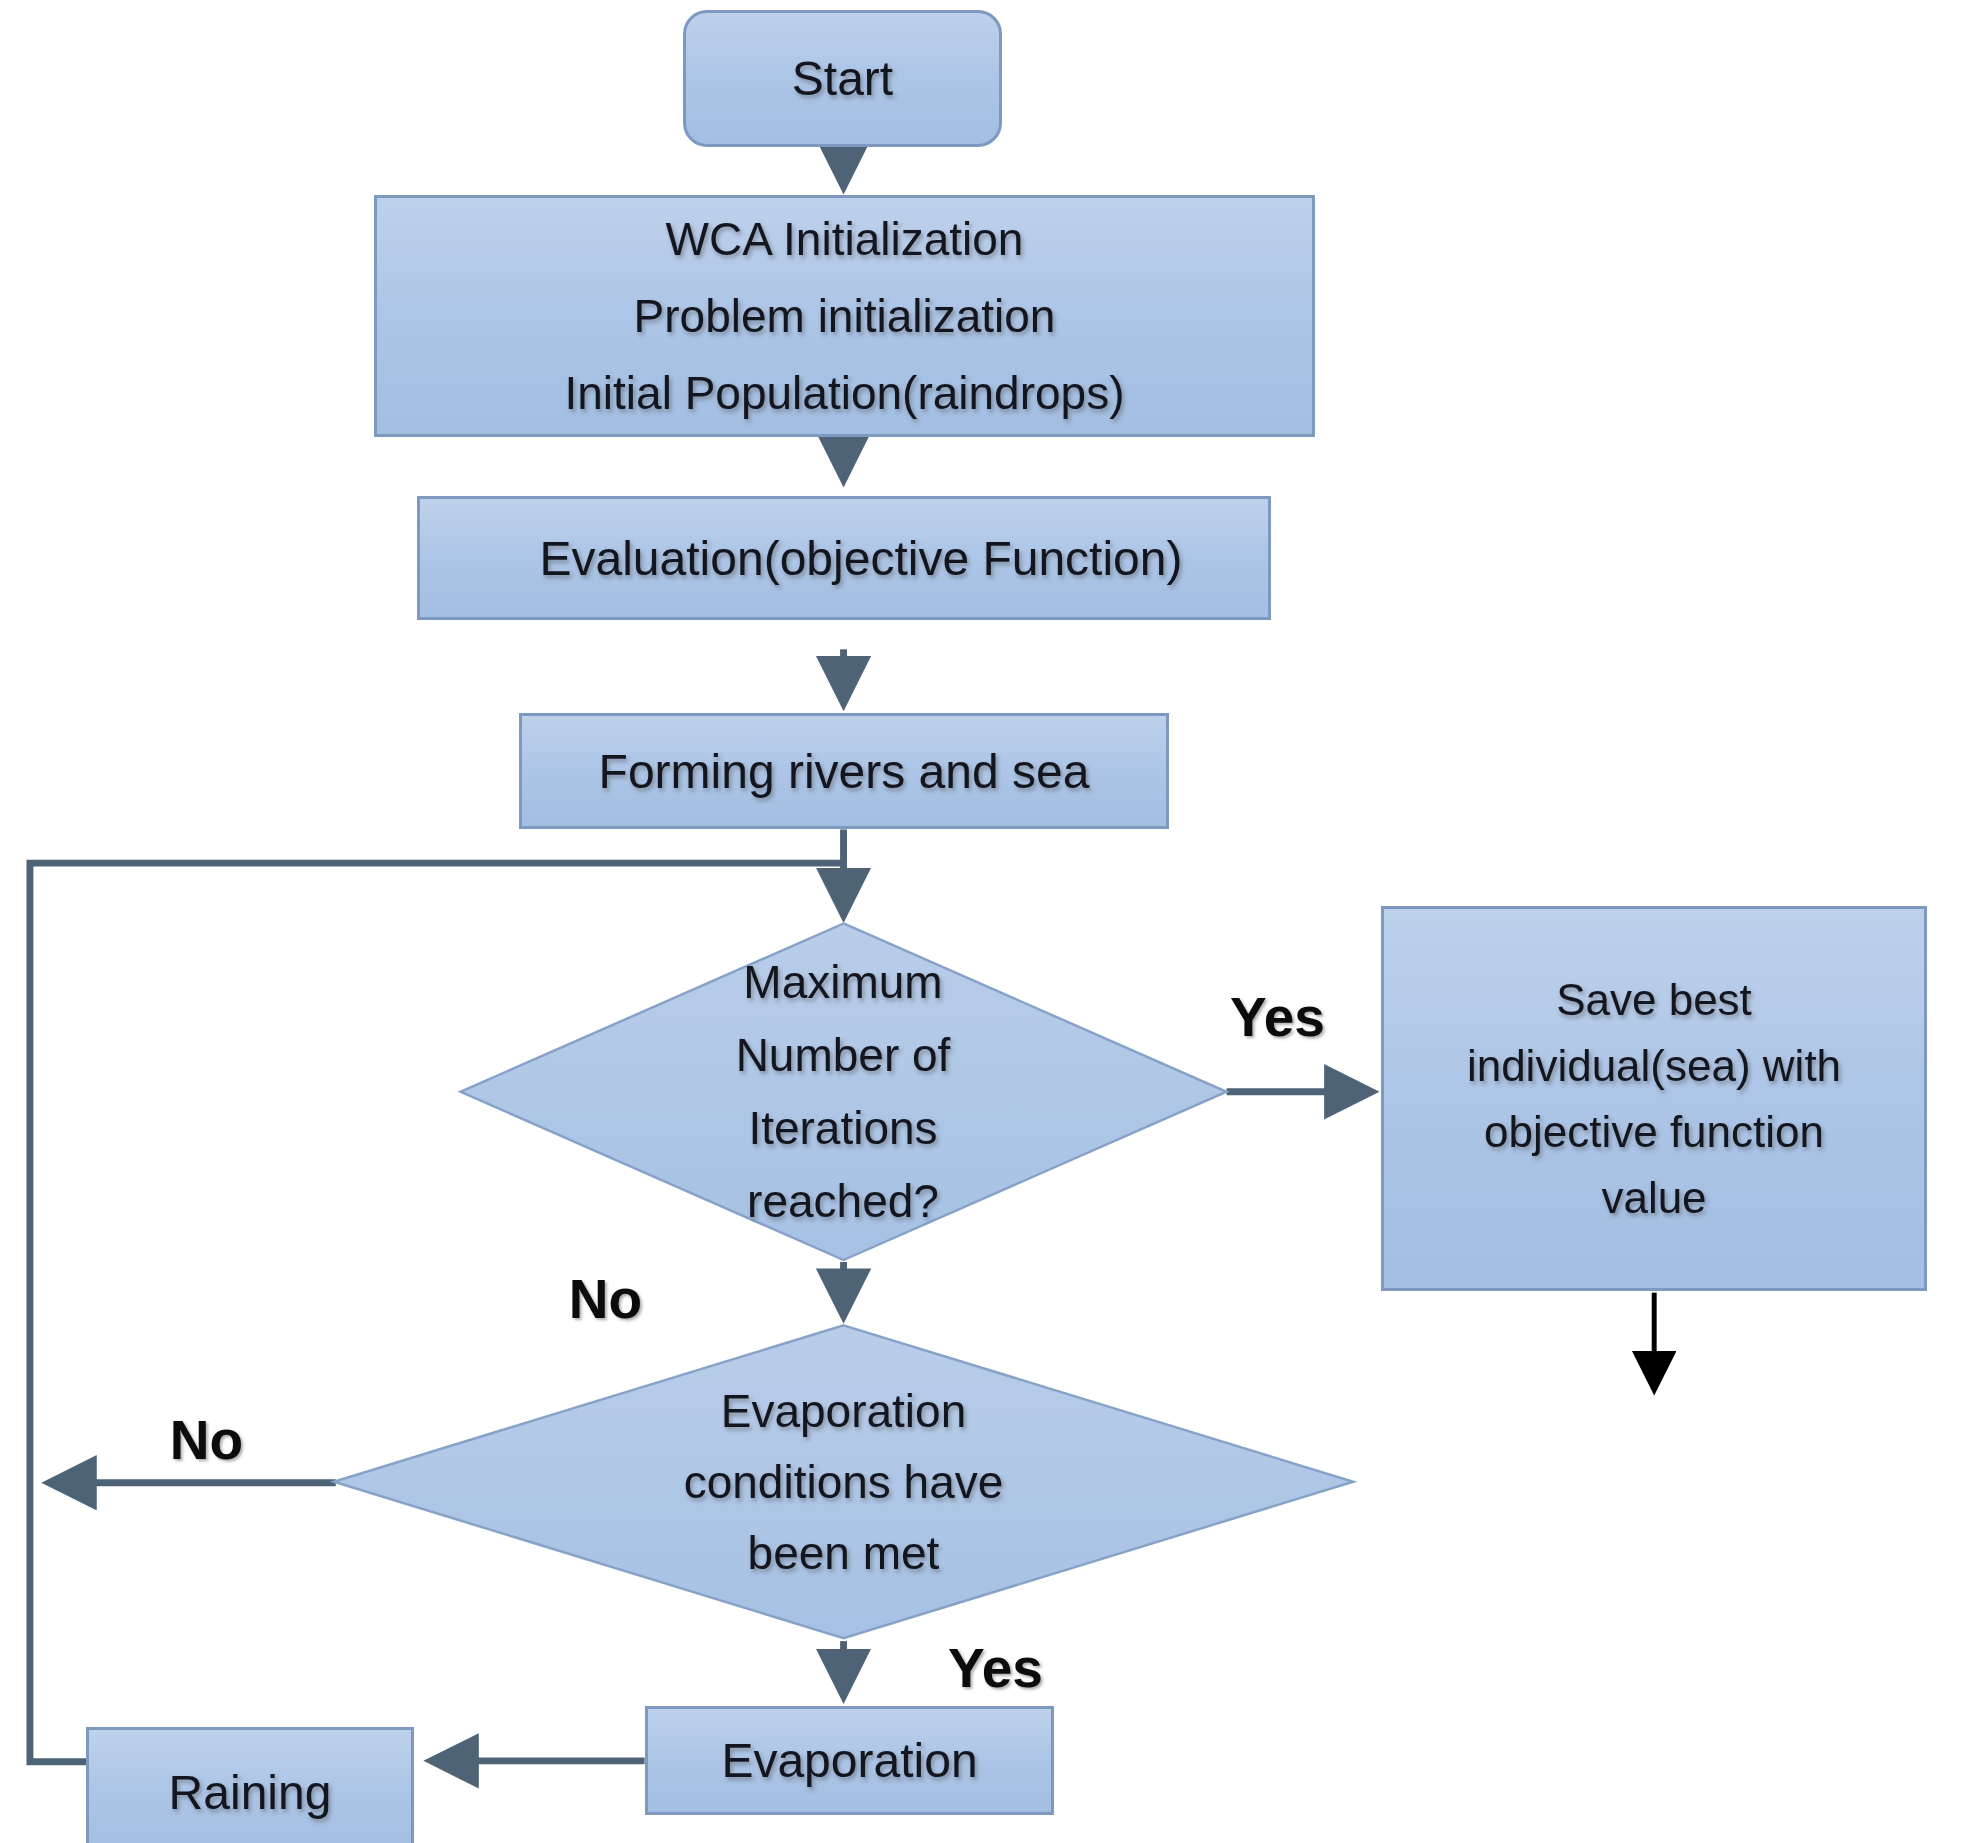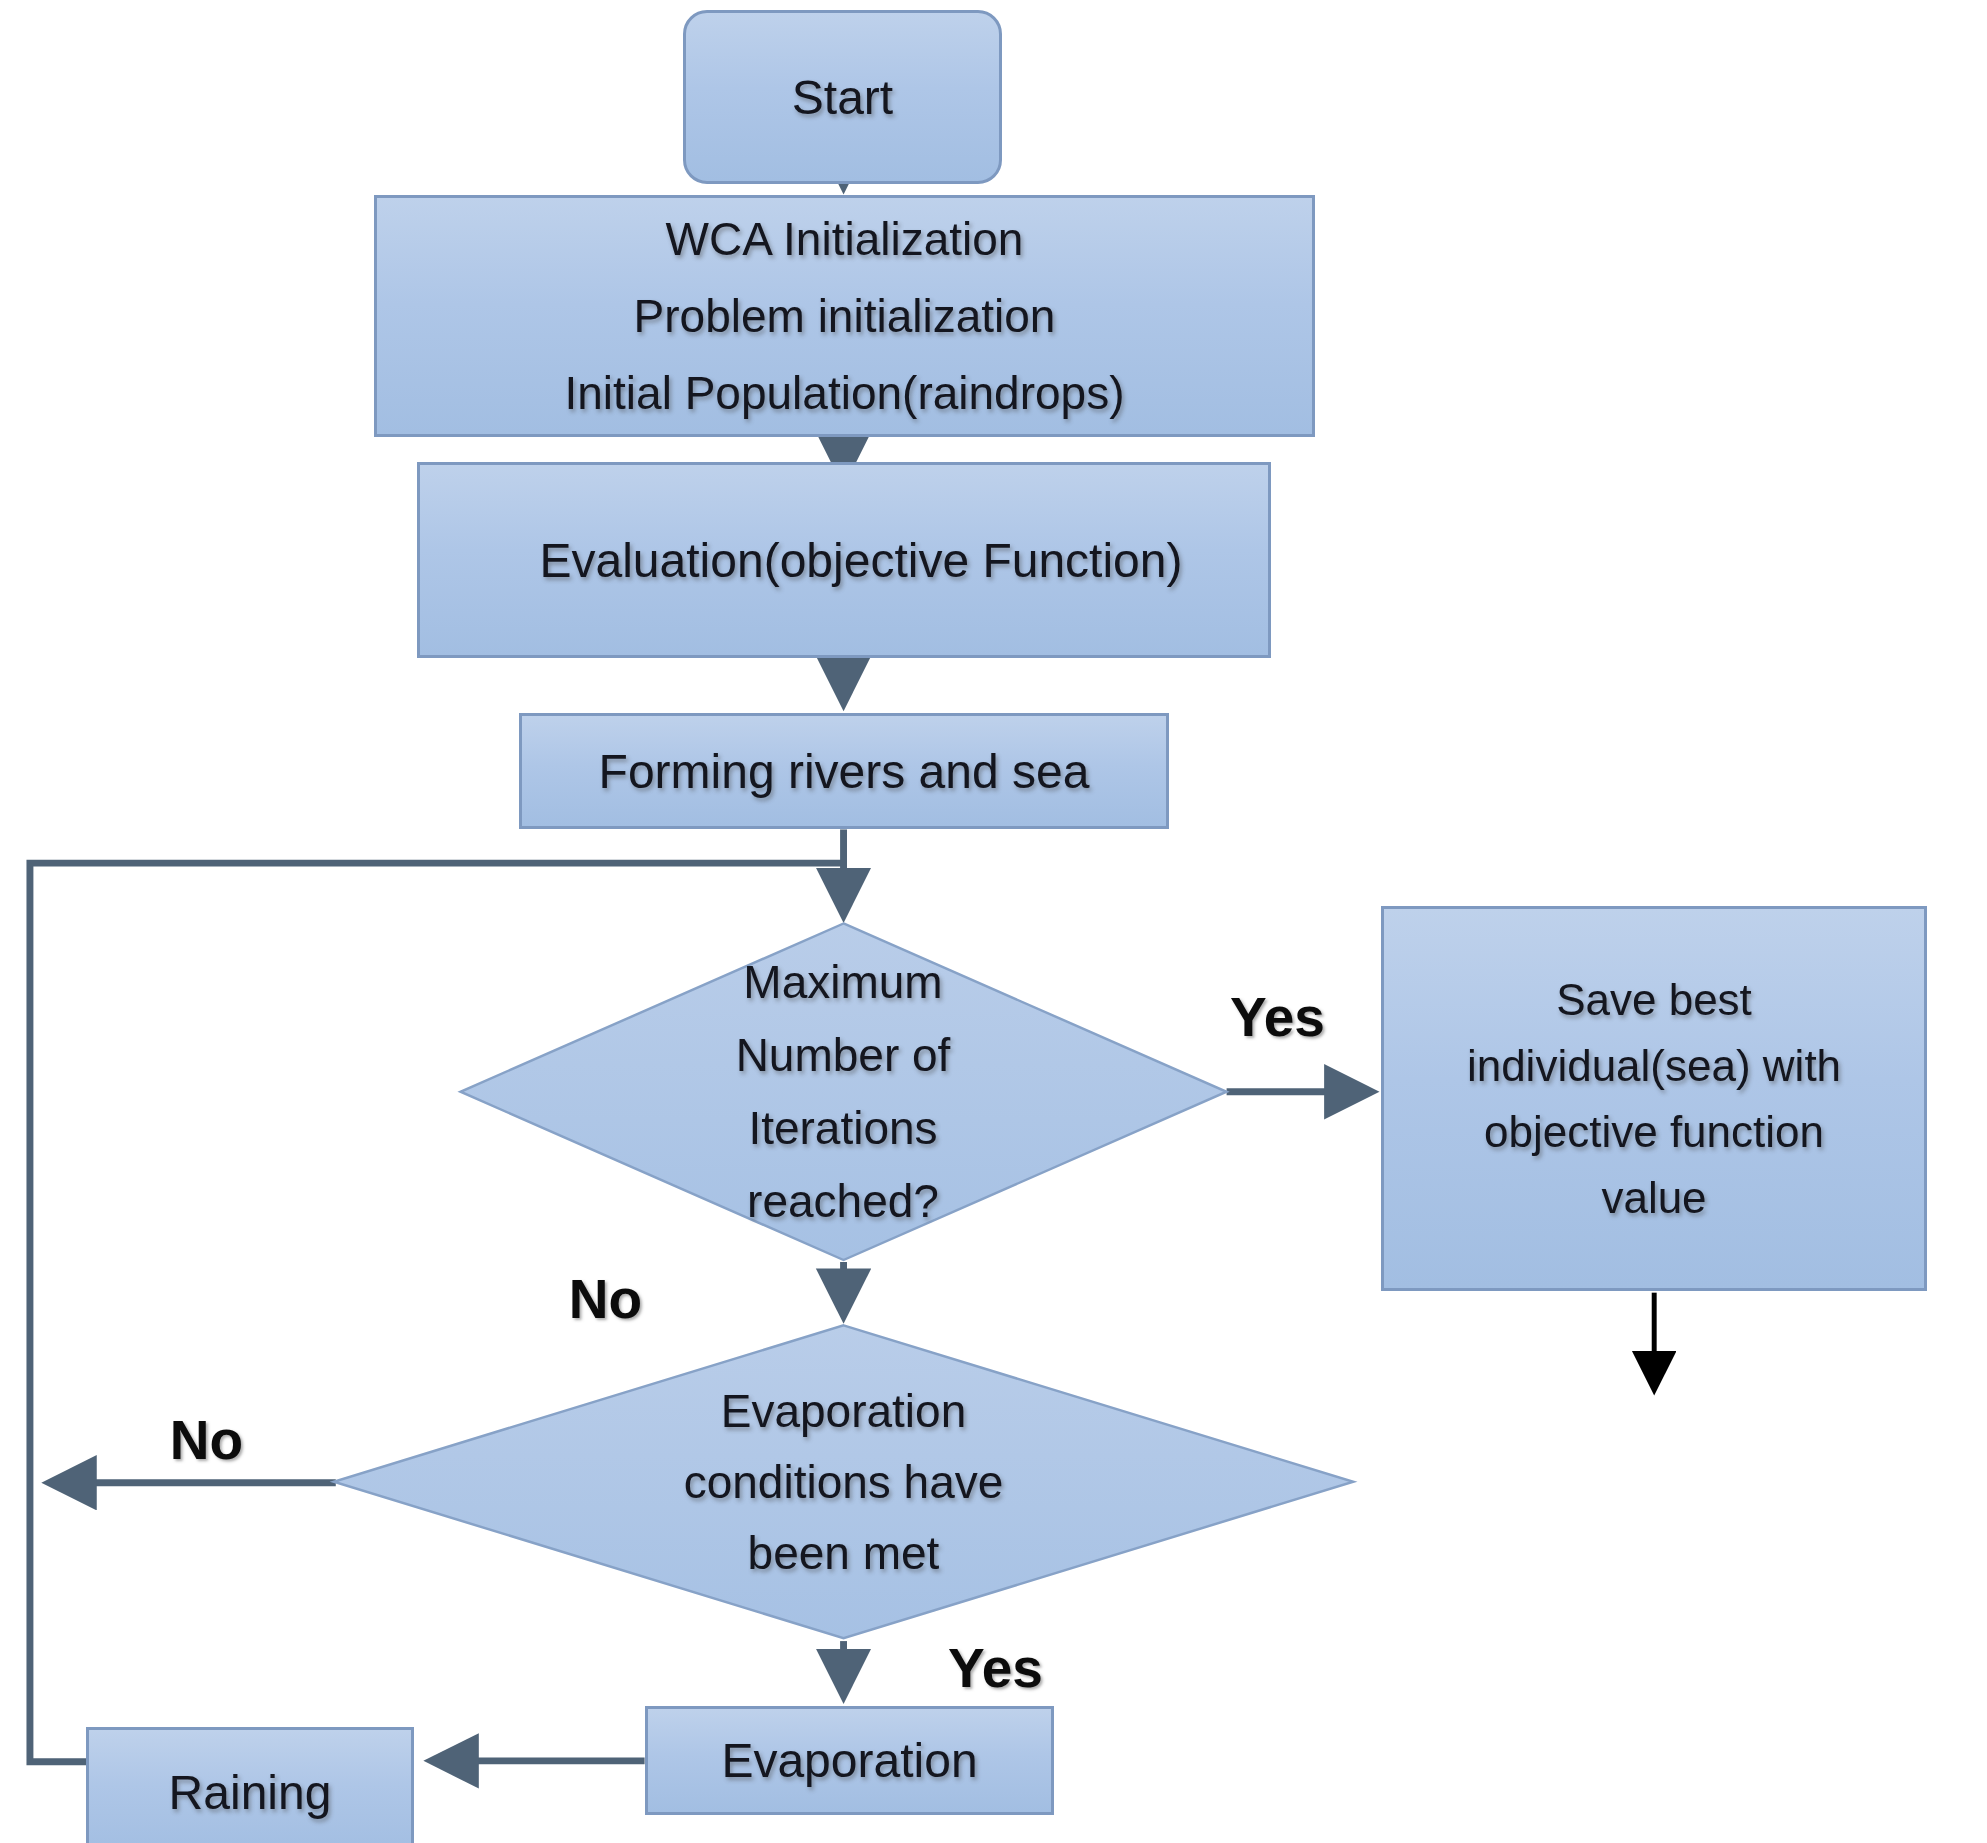--- a/index.html
+++ b/index.html
@@ -93,31 +93,31 @@
     <path d="M339 1498 H 52" fill="none" stroke="#4f6377" stroke-width="7" marker-end="url(#ah)"></path>
     <path d="M852 1658 V 1711" fill="none" stroke="#4f6377" stroke-width="7" marker-end="url(#ah)"></path>
     <path d="M651 1779 H 438" fill="none" stroke="#4f6377" stroke-width="7" marker-end="url(#ah)"></path>
 
     <path d="M1671 1306 V 1400" fill="none" stroke="#000000" stroke-width="5" marker-end="url(#ahb)"></path>
 
     <polygon points="852,933 1239,1103 852,1273 465,1103" fill="url(#dfill)" stroke="#87a2c7" stroke-width="2.5"></polygon>
     <polygon points="852,1339 1367,1497 852,1655 337,1497" fill="url(#dfill)" stroke="#87a2c7" stroke-width="2.5"></polygon>
   </svg>
 
-  <div class="node rounded fs48" style="left:683px; top:10px; width:319px; height:174px;">
+  <div class="node rounded fs48" style="left:683px; top:10px; width:319px; height:137px;">
     <span class="line">Start</span>
   </div>
 
   <div class="node fs46 lh78" style="left:374px; top:195px; width:941px; height:242px;">
     <span class="line">WCA Initialization</span>
     <span class="line">Problem initialization</span>
     <span class="line">Initial Population(raindrops)</span>
   </div>
 
-  <div class="node fs48" style="left:417px; top:462px; width:854px; height:196px;padding-left:34px;">
+  <div class="node fs48" style="left:417px; top:496px; width:854px; height:124px;padding-left:34px;">
     <span class="line">Evaluation(objective Function)</span>
   </div>
 
   <div class="node fs48" style="left:519px; top:713px; width:650px; height:116px;">
     <span class="line">Forming rivers and sea</span>
   </div>
 
   <div class="dtext fs46 lh74" style="left:556px; top:948px; width:574px; height:287px;">
     <span class="line">Maximum</span>
     <span class="line">Number of</span>

